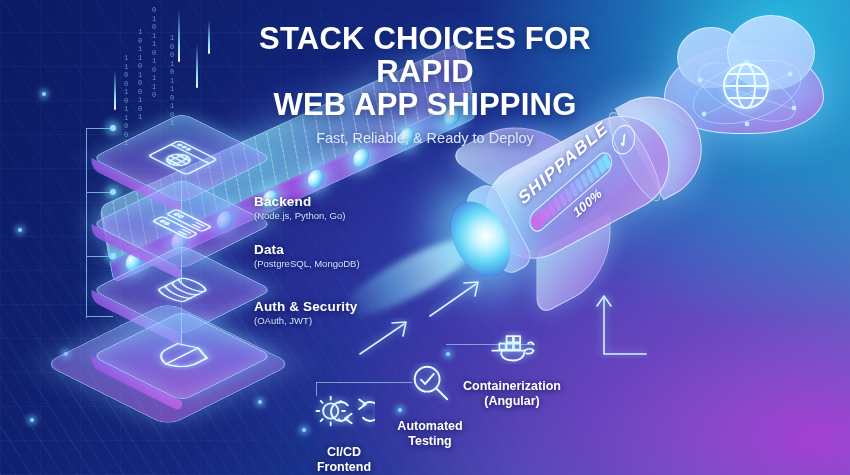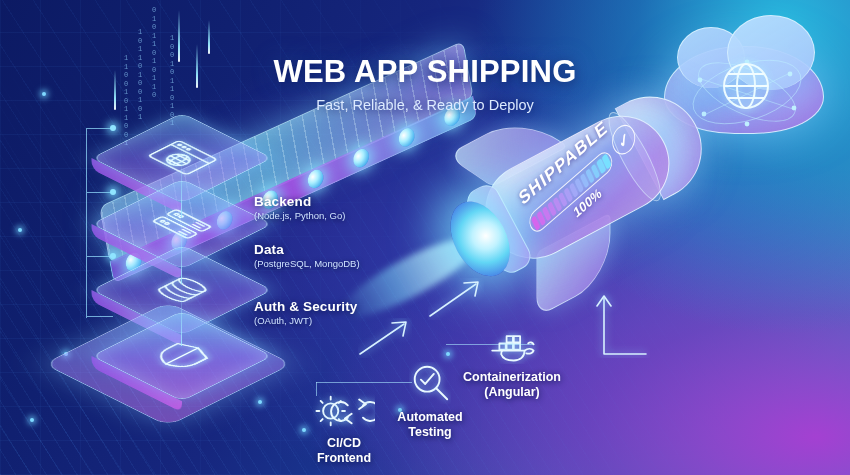--- a/index.html
+++ b/index.html
@@ -226,21 +226,21 @@
   .cl-net { position:absolute; inset:0; z-index:2; }
   .cl-net svg { width:100%; height:100%; }
   .cl-net ellipse, .cl-net line { stroke:rgba(190,240,255,.55); fill:none; stroke-width:.9; }
   .cl-net circle { fill:#bfefff; }
 
   
   .stage-item { position:absolute; z-index:42; text-align:center; color:#ffffff; }
   .stage-item .si-icon { display:flex; align-items:center; justify-content:center; }
   .stage-item .si-icon svg * { stroke:#eaf9ff; stroke-width:2; fill:none; stroke-linecap:round; stroke-linejoin:round;
                                filter:drop-shadow(0 0 4px rgba(150,225,255,.9)); }
-  .stage-item .si-label { font-size:12.5px; font-weight:bold; line-height:1.2; margin-top:6px;
+  .stage-item .si-label { font-size:12.5px; font-weight:bold; line-height:1.2; margin-top:15px;
                           text-shadow:0 1px 6px rgba(8,20,70,.95); }
 
   .arrow { position:absolute; z-index:41; }
   .arrow svg * { stroke:#d8f2ff; stroke-width:1.6; fill:none; stroke-linecap:round; stroke-linejoin:round;
                  filter:drop-shadow(0 0 4px rgba(140,220,255,.8)); }
   .leader { position:absolute; z-index:41; border-top:1.2px solid rgba(170,230,255,.6); }
   .leader-v { position:absolute; z-index:41; border-left:1.2px solid rgba(170,230,255,.6); }
 </style>
 </head>
 <body>
@@ -264,21 +264,21 @@
   <div class="binstream" style="left:122px;top:54px;height:74px;">11001011001</div>
   <div class="binstream" style="left:168px;top:34px;height:70px;">10010110101</div>
 
   <div class="tracer" style="left:178px;top:10px;height:52px;"></div>
   <div class="tracer" style="left:196px;top:44px;height:44px;"></div>
   <div class="tracer" style="left:114px;top:70px;height:40px;"></div>
   <div class="tracer" style="left:208px;top:20px;height:34px;"></div>
 
   <div class="headline">
     <h1>
-      <br>
+      <span>STACK CHOICES FOR RAPID</span><br>
       <span>WEB APP SHIPPING</span>
     </h1>
     <div class="sub">Fast, Reliable, &amp; Ready to Deploy</div>
   </div>
 
   <div id="conveyor">
     <div class="belt-top"></div>
     <div class="belt-front"></div>
     <div class="roller" style="left:16px;"></div>
     <div class="roller" style="left:66px;"></div>

